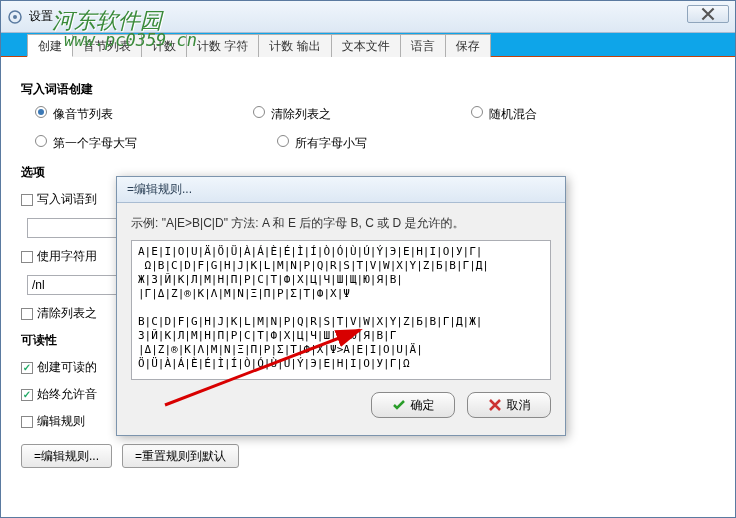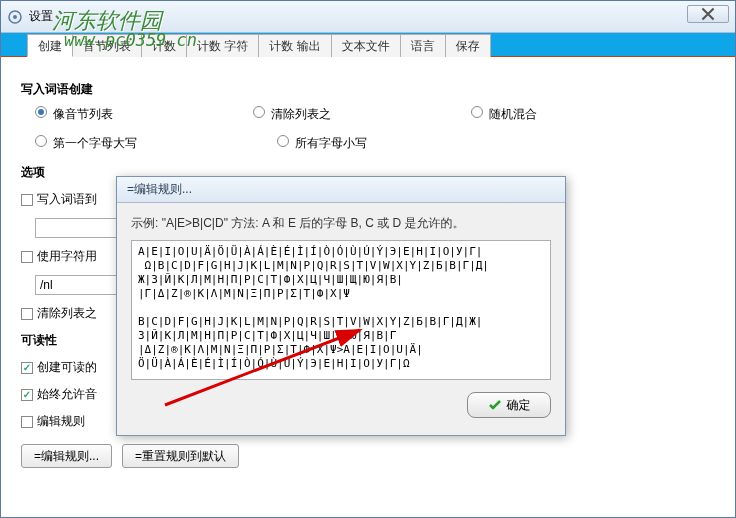--- a/index.html
+++ b/index.html
@@ -13,21 +13,21 @@
 .tab.active{background:#fff;border-bottom:1px solid #fff;z-index:2}
 .content{padding:14px 20px}
 .section-title{font-weight:bold;margin:10px 0 8px 0;color:#000}
 .radio-row{display:flex;gap:140px;margin:8px 0 12px 14px}
 .radio-group{display:flex;align-items:flex-start;gap:6px}
 .radio{width:12px;height:12px;border:1px solid #888;border-radius:50%;display:inline-flex;align-items:center;justify-content:center}
 .radio.checked::after{content:"";width:6px;height:6px;background:#3b78b5;border-radius:50%}
 .check-row{display:flex;align-items:center;gap:4px;margin:10px 0 10px 0}
 .checkbox{width:12px;height:12px;border:1px solid #888;display:inline-flex;align-items:center;justify-content:center;background:#fff}
 .checkbox.checked::after{content:"✓";font-size:10px;color:#2a6;font-weight:bold;line-height:1}
-.text-input{width:120px;height:20px;border:1px solid #abadb3;padding:1px 4px;margin-left:14px;background:#fff}
+.text-input{width:120px;height:20px;border:1px solid #abadb3;padding:1px 4px;margin-left:6px;background:#fff}
 .btn{display:inline-flex;align-items:center;justify-content:center;height:24px;padding:0 12px;border:1px solid #9a9a9a;background:linear-gradient(#fdfdfd,#e8e8e8);border-radius:3px;gap:4px}
 .btn-row{display:flex;gap:10px;margin-top:14px}
 .watermark{position:absolute;top:6px;left:52px;font-family:"SimHei";font-size:22px;color:#3a8a3a;font-style:italic;font-weight:normal;pointer-events:none;z-index:50;text-shadow:1px 1px 0 #fff}
 .watermark-sub{position:absolute;top:30px;left:64px;font-family:monospace;font-size:17px;color:#3a8a3a;pointer-events:none;z-index:50;font-style:italic}
 .modal{position:absolute;left:116px;top:176px;width:450px;height:260px;background:#f0f0f0;border:1px solid #7c94ad;box-shadow:2px 2px 10px rgba(0,0,0,.3);z-index:20}
 .modal-title{height:26px;background:linear-gradient(#f0f6fc,#dde8f4);border-bottom:1px solid #a9bcd2;display:flex;align-items:center;padding:0 10px;color:#2a3f55}
 .modal-body{padding:12px 14px}
 .example{margin-bottom:8px;color:#333}
 .rules-box{width:100%;height:140px;border:1px solid #abadb3;background:#fff;padding:4px 6px;font-family:monospace;font-size:11px;line-height:14px;overflow:hidden;white-space:pre;color:#000}
 .modal-btns{display:flex;justify-content:flex-end;gap:12px;margin-top:12px}
@@ -144,20 +144,26 @@
 З|Й|К|Л|М|Н|П|Р|С|Т|Ф|X|Ц|Ч|Ш|Щ|Ю|Я|В|Г
 |Δ|Z|®|K|Λ|M|N|Ξ|Π|Р|Σ|T|Ф|X|Ψ&gt;A|E|I|O|U|Ä|
 Ö|Ü|À|Á|È|É|Ì|Í|Ò|Ó|Ù|Ú|Ý|Э|Е|Н|I|О|У|Г|Ω</div>
     <div class="modal-btns">
       <div class="modal-btn">
         <svg class="ico" viewBox="0 0 14 14">
             <path d="M2 7l3 3 7-7" fill="none" stroke="#2a9d2a" stroke-width="2.5"></path>
           </svg>
         <span>确定</span>
       </div>
+      <div class="modal-btn">
+        <svg class="ico" viewBox="0 0 14 14">
+            <path d="M2 2l10 10M12 2L2 12" stroke="#c33" stroke-width="2.5"></path>
+          </svg>
+        <span>取消</span>
+      </div>
     </div>
   </div>
 </div>
 
 <svg class="arrow" width="220" height="90">
   <defs>
       <marker id="ah" markerWidth="10" markerHeight="10" refX="8" refY="3" orient="auto">
         <path d="M0,0 L9,3 L0,6 Z" fill="#d80000"></path>
       </marker>
     </defs>

